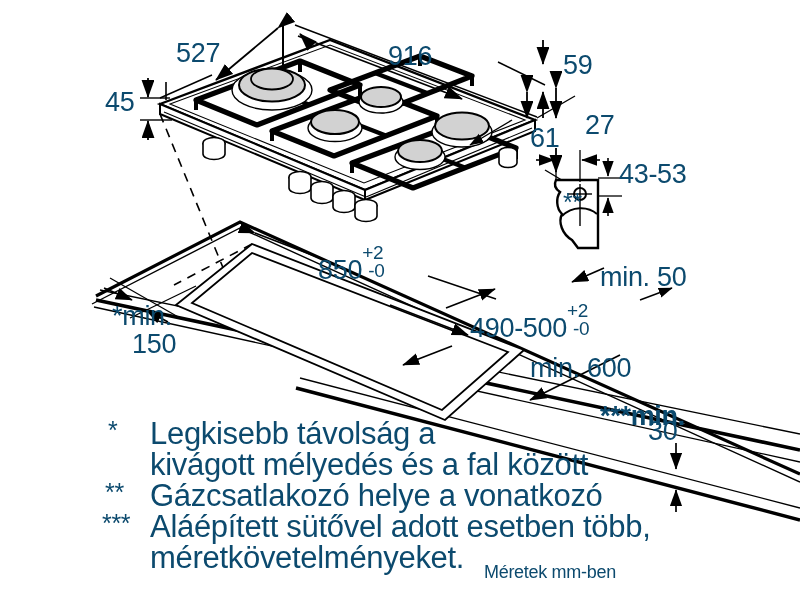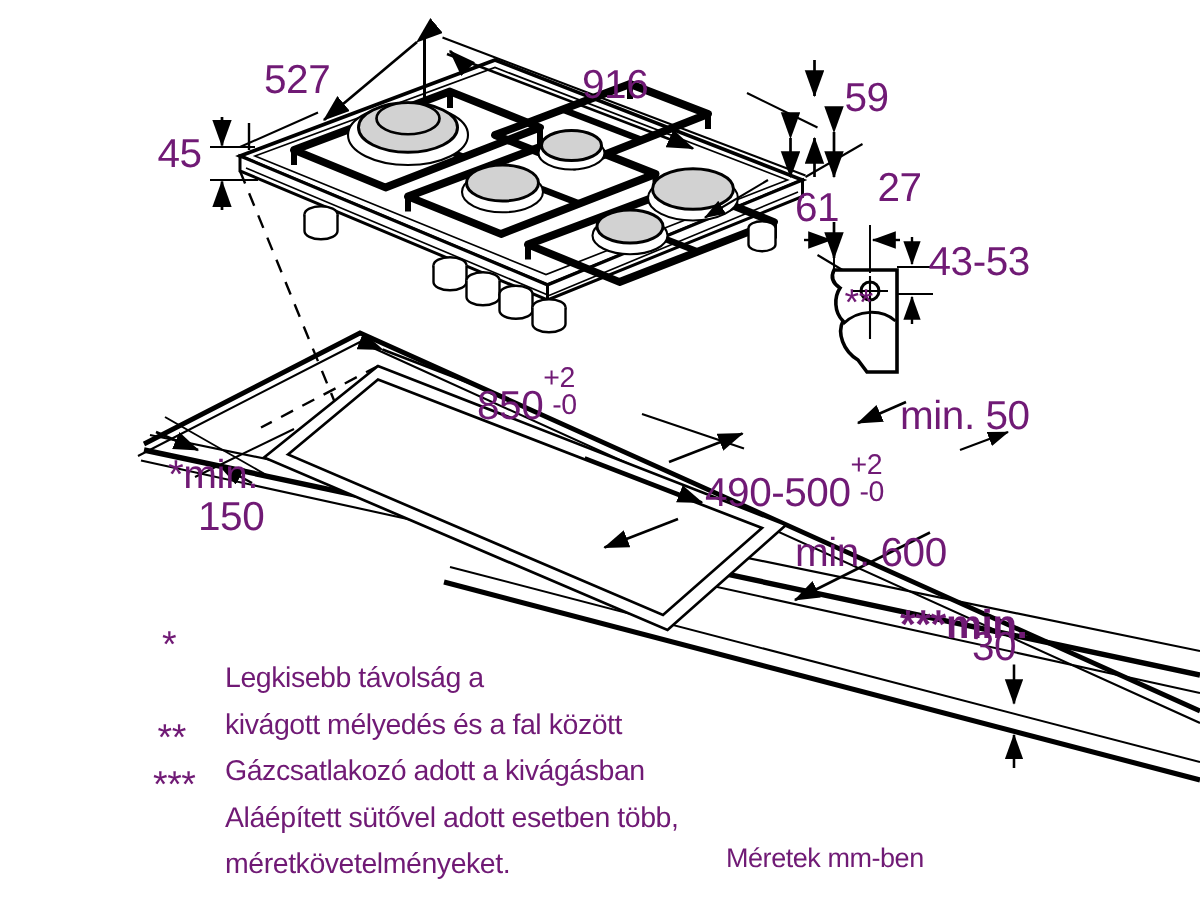--- a/index.html
+++ b/index.html
@@ -23,21 +23,21 @@
     position: absolute;
     left: 0;
     top: 0;
     width: 800px;
     height: 600px;
   }
   .lbl {
     position: absolute;
     white-space: nowrap;
     font-family: "Liberation Sans", sans-serif;
-    color: #701a75;
+    color: #0c4a6e;
     line-height: 1.0;
     letter-spacing: -0.3px;
   }
   .dim {
     font-size: 27px;
     font-weight: 400;
   }
   .tol {
     display: inline-block;
     position: relative;
@@ -56,23 +56,22 @@
     left: 6px;
     top: 9px;
     font-size: 19px;
   }
   .note-star {
     position: absolute;
     font-size: 25px;
   }
   .note-body {
     position: absolute;
-    font-size: 19px;
+    font-size: 31px;
     line-height: 31px;
-    margin-top: 19px;
   }
   .units {
     font-size: 18px;
   }
   .starmark {
     font-size: 25px;
   }
 </style>
 </head>
 <body>
@@ -353,21 +352,21 @@
   <div class="lbl dim" style="left:648px; top:418px;">30</div>
 
   <div class="lbl note-star" style="left:108px; top:418px;">*</div>
   <div class="lbl note-body" style="left:150px; top:418px;">
     <div>Legkisebb távolság a</div>
     <div>kivágott mélyedés és a fal között</div>
   </div>
 
   <div class="lbl note-star" style="left:105px; top:480px;">**</div>
   <div class="lbl note-body" style="left:150px; top:480px;">
-    <div>Gázcsatlakozó adott a kivágásban</div>
+    <div>Gázcsatlakozó helye a vonatkozó</div>
   </div>
 
   <div class="lbl note-star" style="left:102px; top:511px;">***</div>
   <div class="lbl note-body" style="left:150px; top:511px;">
     <div>Aláépített sütővel adott esetben több,</div>
     <div>méretkövetelményeket.</div>
   </div>
 
   <div class="lbl units" style="left:484px; top:563px;">Méretek mm-ben</div>
 

